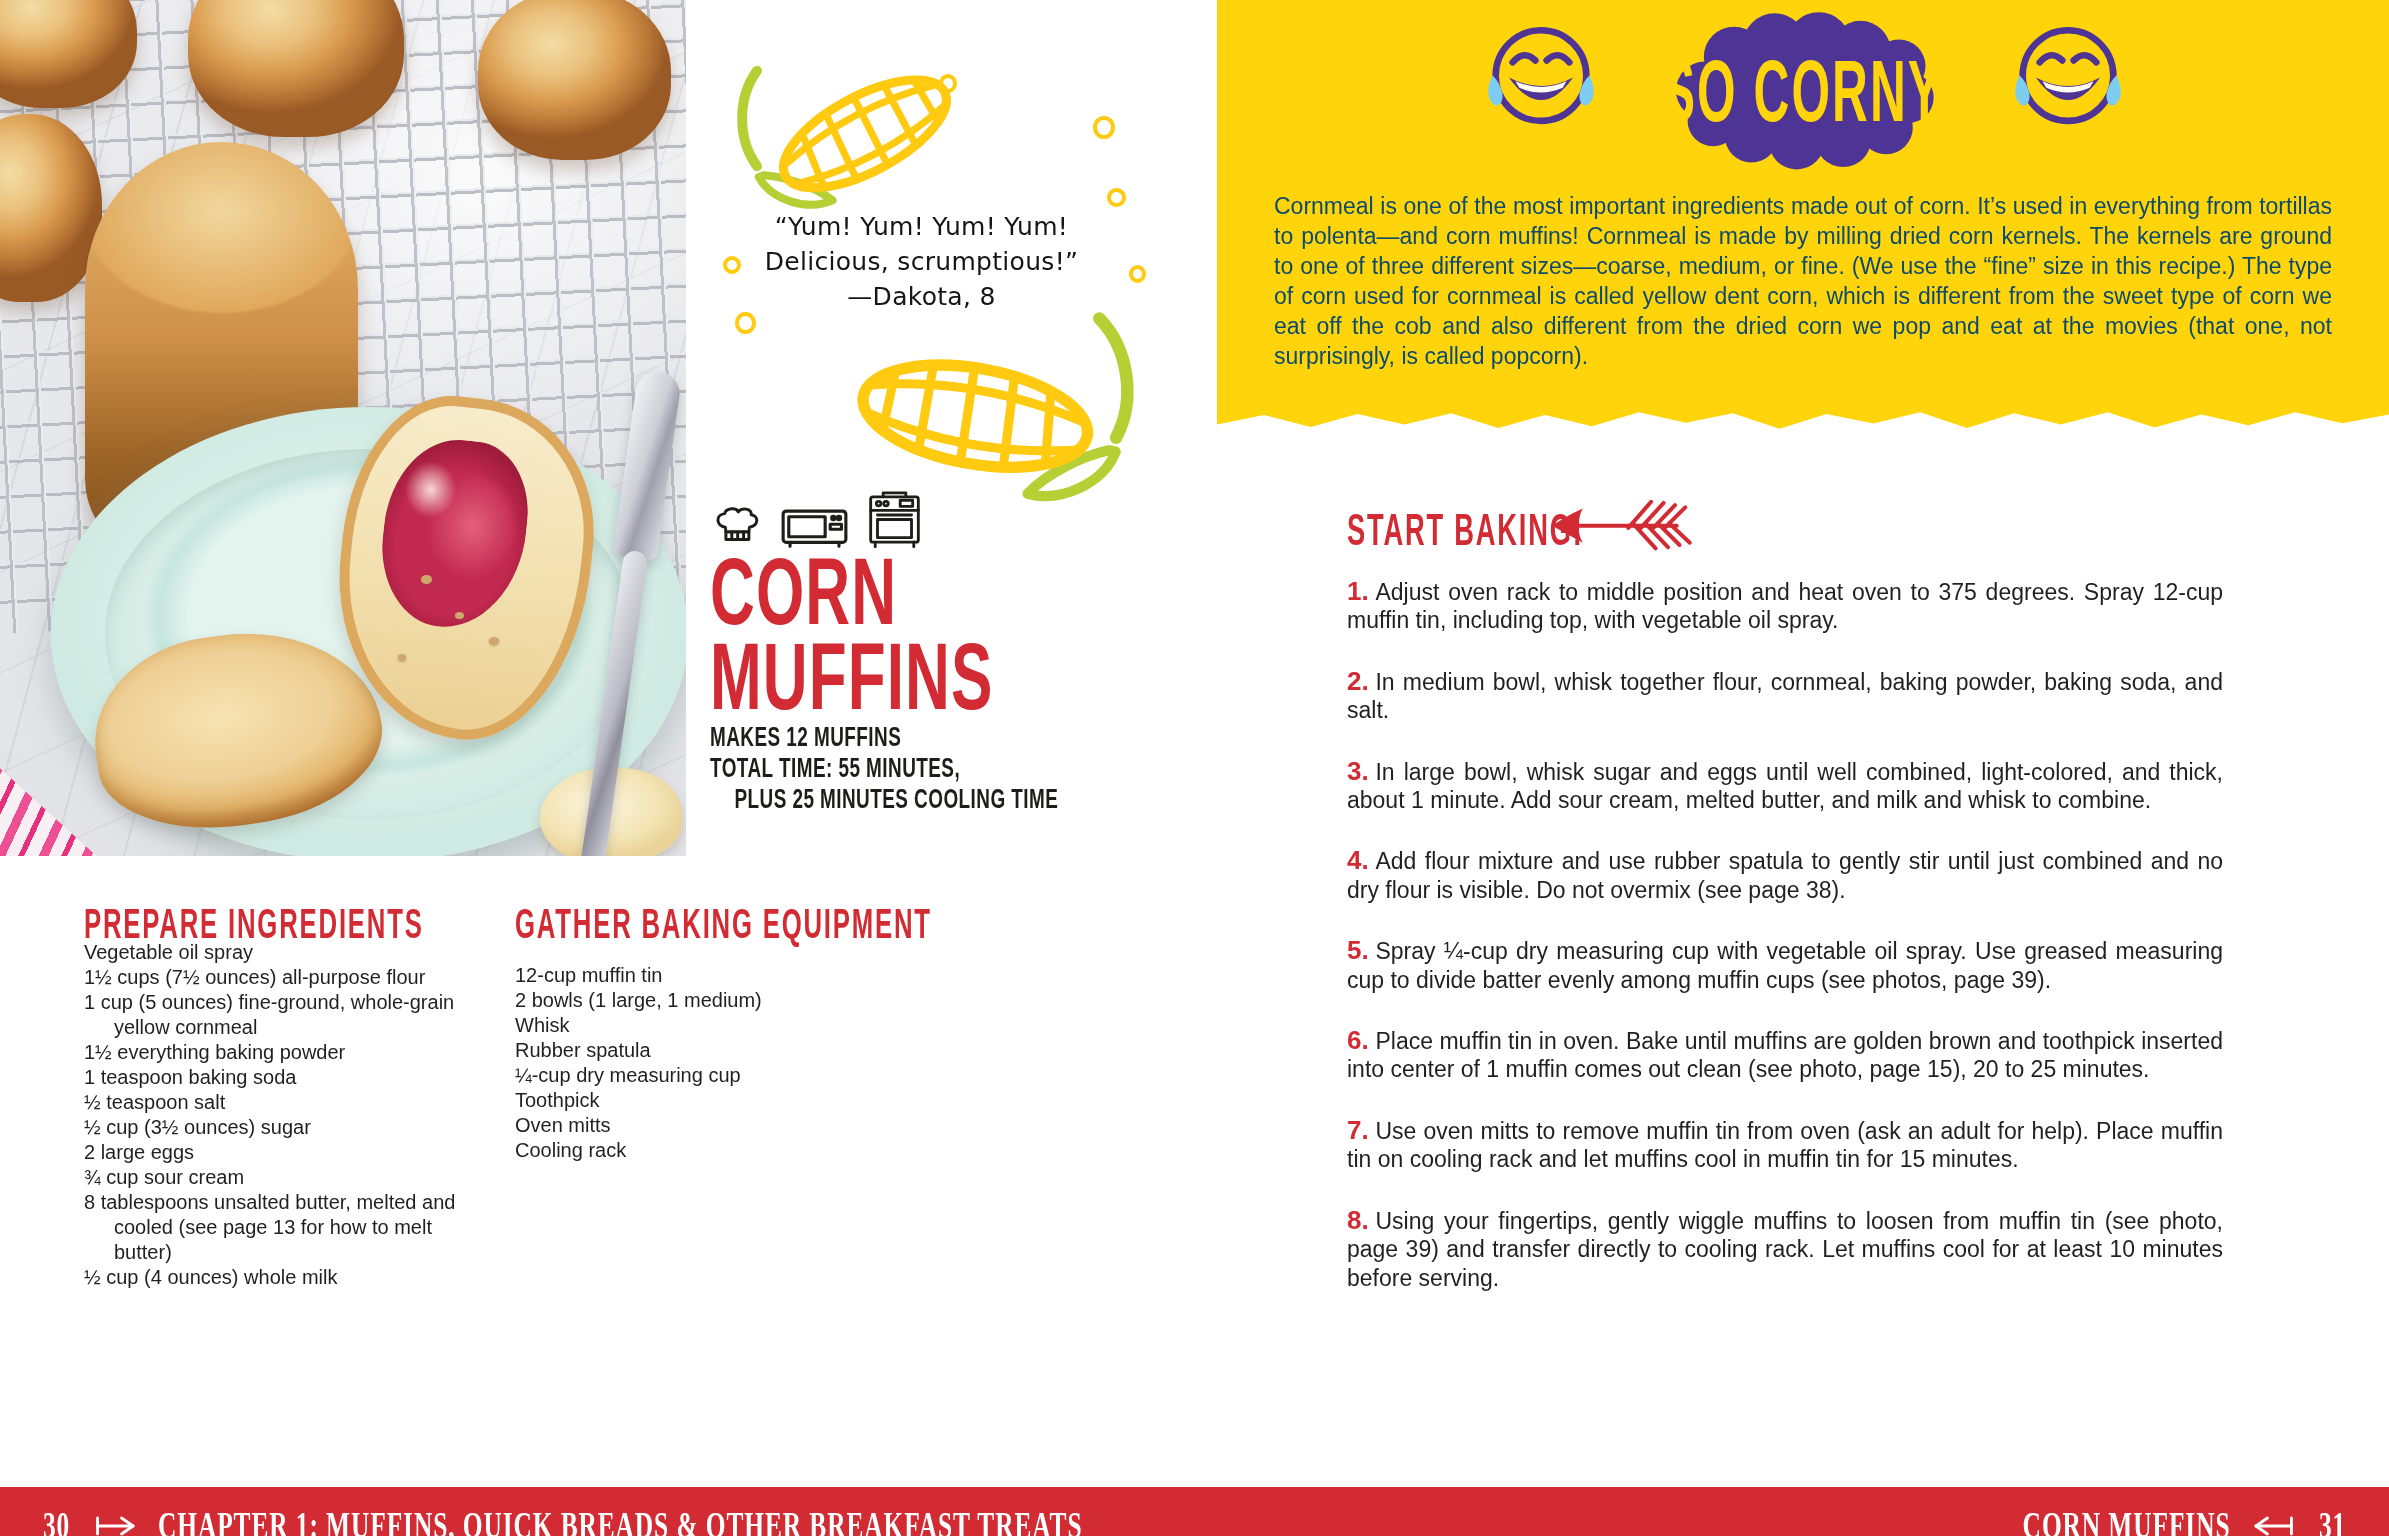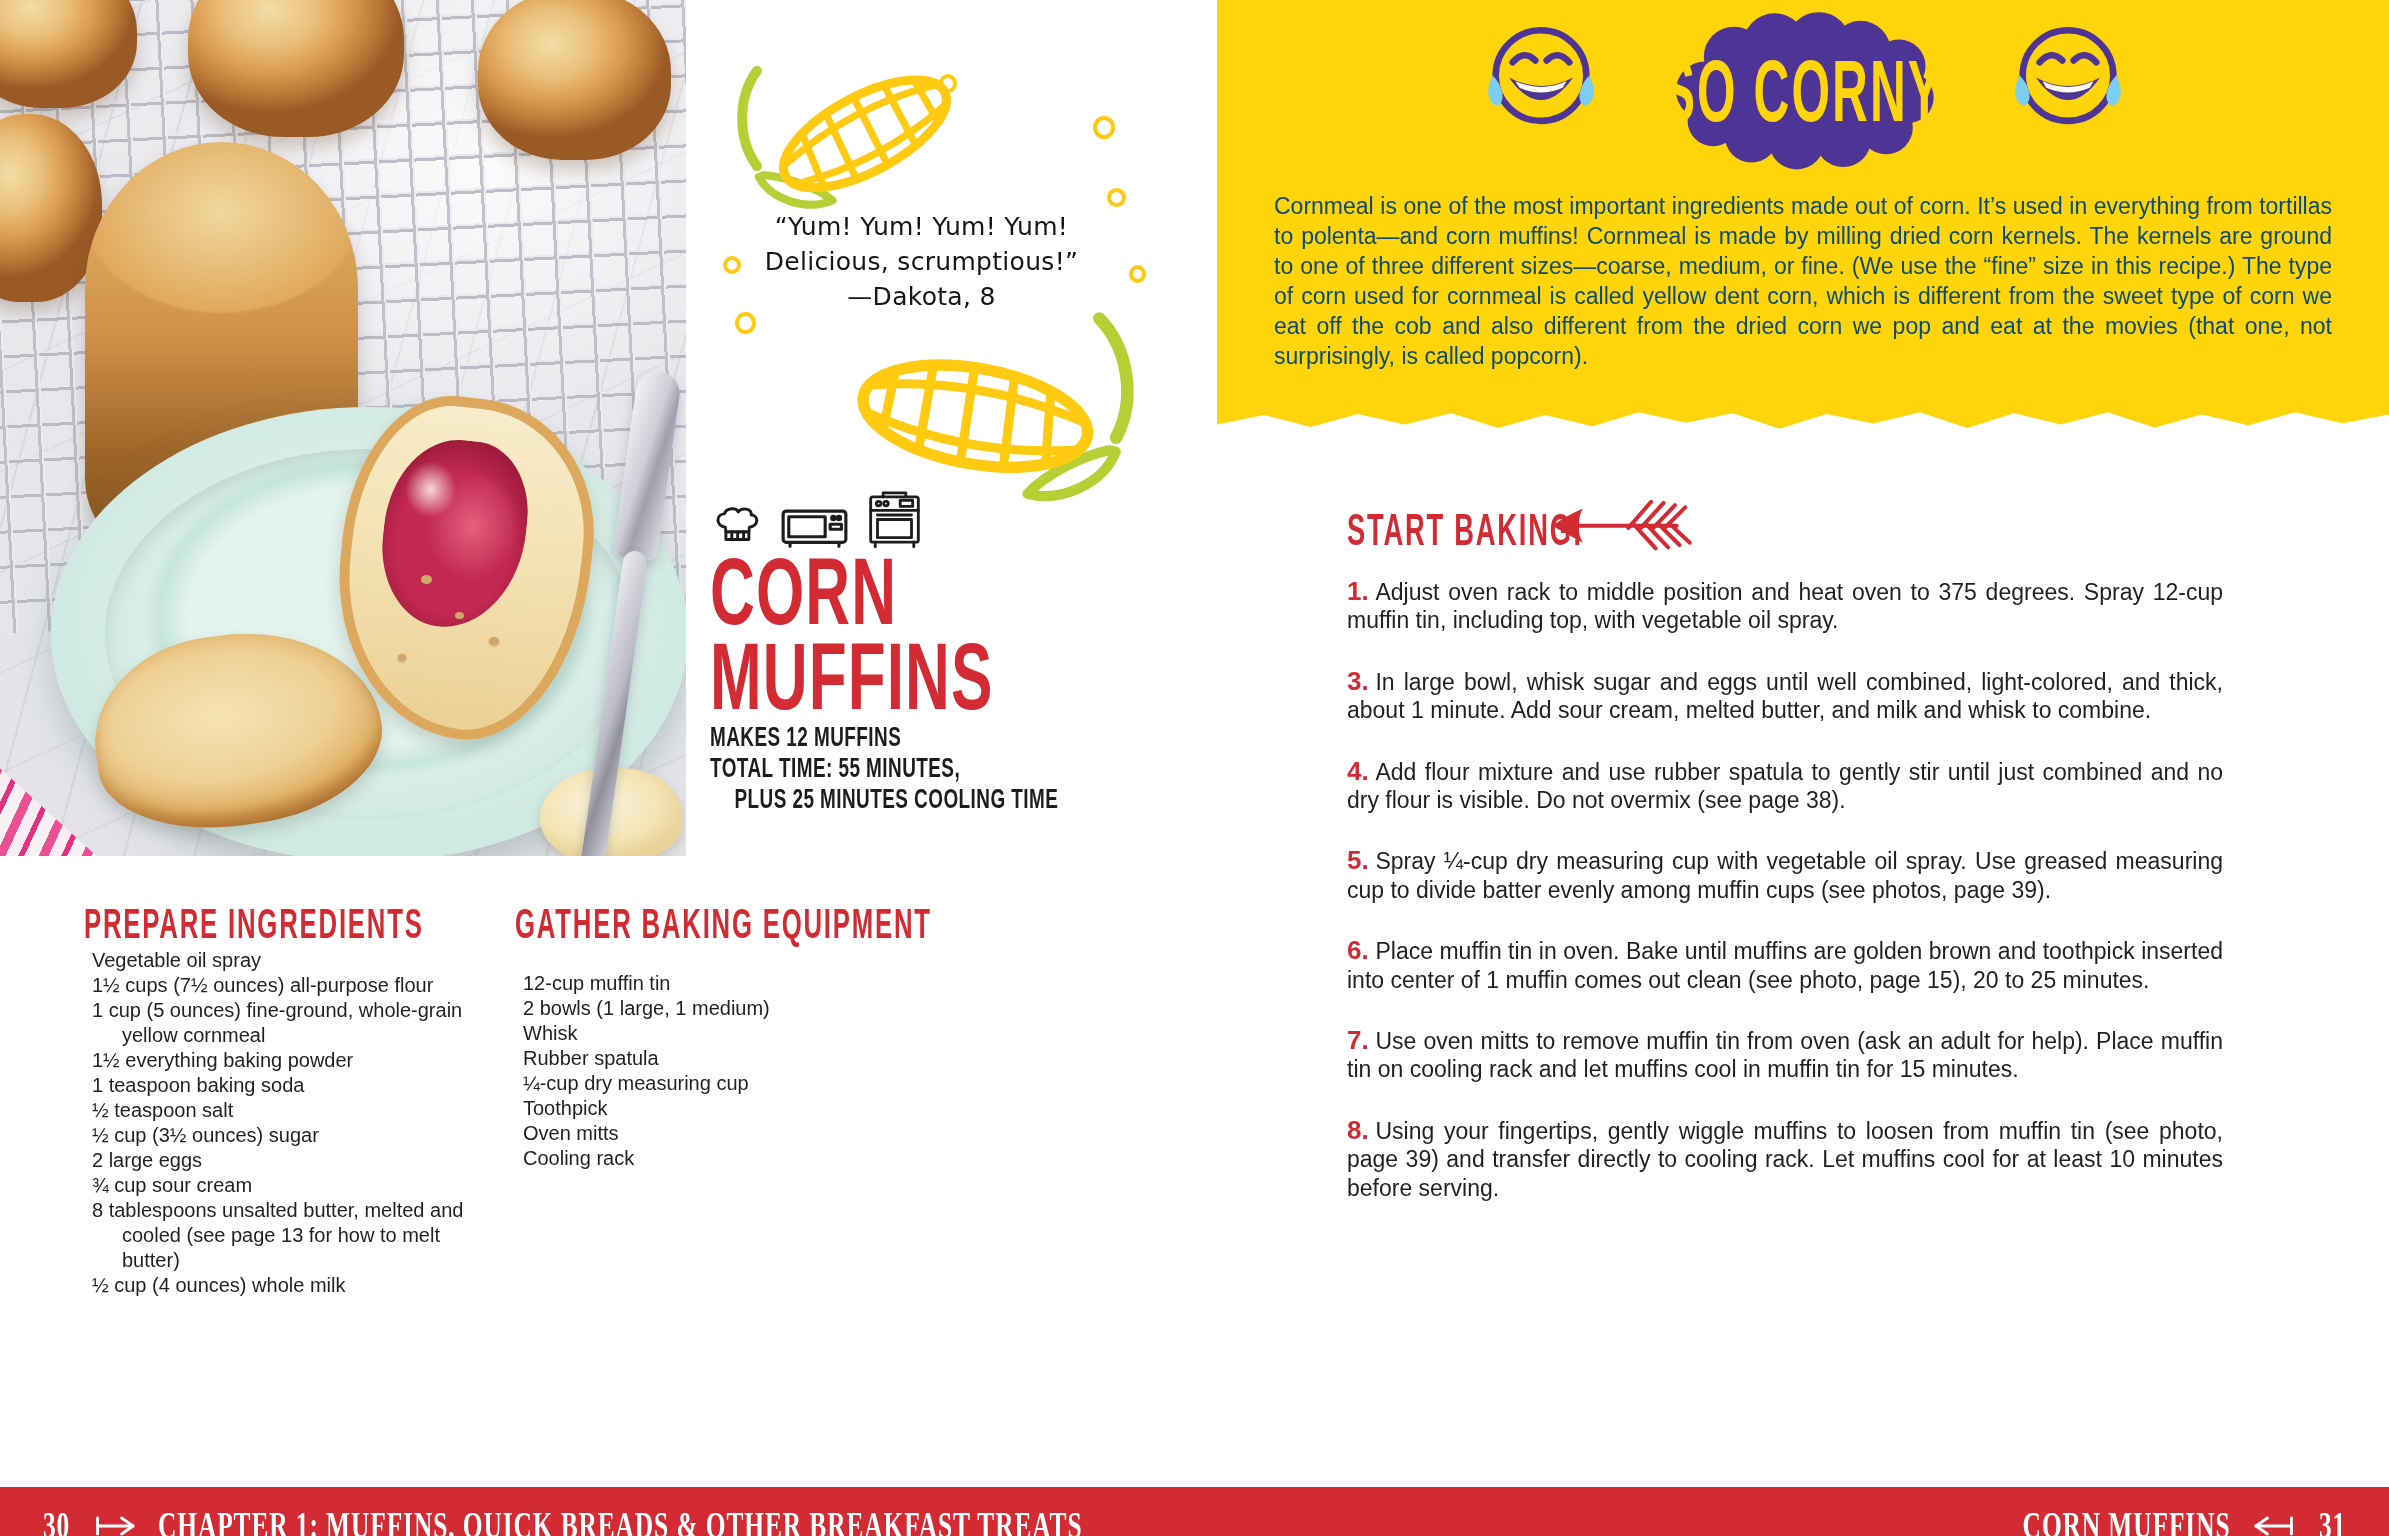--- a/index.html
+++ b/index.html
@@ -68,21 +68,21 @@
     transform:scale(0.66,1);transform-origin:left top;white-space:nowrap;}
   .stats{position:absolute;left:710px;top:721px;font-weight:700;font-size:25.6px;line-height:29px;
     letter-spacing:0.6px;transform:scale(0.74,1.08);transform-origin:left top;white-space:nowrap;color:#1d1d1b;}
   .stat-indent{padding-left:33px;}
 
   
   .red-head{color:#d22b33;font-weight:700;font-size:33px;letter-spacing:2.3px;white-space:nowrap;
     transform:scale(0.78,1.28);transform-origin:left top;}
 
   
-  .plist{position:absolute;margin:8px;padding:0;list-style:none;font-size:20px;line-height:25px;color:#231f20;}
+  .plist{position:absolute;margin:0;padding:0;list-style:none;font-size:20px;line-height:25px;color:#231f20;}
   .plist li{padding-left:30px;text-indent:-30px;}
 
   
   .factbox{position:absolute;left:1217px;top:0;width:1172px;height:434px;background:#ffd40a;
     clip-path:polygon(0 0,100% 0,100% 95.5%,96% 97.5%,92% 95%,88% 98%,84% 95.5%,80% 98.5%,76% 95%,72% 97.8%,68% 95.2%,64% 98.6%,60% 95%,56% 97.6%,52% 95.4%,48% 98.8%,44% 95.2%,40% 97.4%,36% 95%,32% 98.2%,28% 95.6%,24% 98.6%,20% 95.2%,16% 97.8%,12% 95.4%,8% 98.4%,4% 95.6%,0 97.8%);}
   .blob-wrap{position:absolute;left:452px;top:8px;width:267px;height:165px;}
   .blob-title{position:absolute;left:0;top:0;width:267px;height:165px;display:flex;align-items:center;justify-content:center;
     color:#ffd40a;font-weight:700;font-size:67px;letter-spacing:2.8px;transform:scale(0.74,1.3);transform-origin:center center;white-space:nowrap;}
   .fact-body{position:absolute;left:57px;top:191px;width:1058px;font-size:23px;line-height:30px;
     text-align:justify;color:#0c4a6e;font-weight:500;}
@@ -308,20 +308,21 @@
       <path d="M158,48 L198,92"></path>
         <path d="M180,48 L220,90"></path>
         <path d="M202,48 L240,86"></path>
         <path d="M222,48 L258,82"></path>
     </g>
     <path d="M16,52 C38,38 56,28 70,22 C60,40 60,66 70,82 C56,74 38,64 16,52 Z" fill="#d22b33"></path>
   </svg>
 
   <div class="steps">
     <p class="step"><span class="num">1.</span><span>Adjust oven rack to middle position and heat oven to 375 degrees. Spray 12-cup muffin tin, including top, with vegetable oil spray.</span></p>
+    <p class="step"><span class="num">2.</span><span>In medium bowl, whisk together flour, cornmeal, baking powder, baking soda, and salt.</span></p>
     <p class="step"><span class="num">3.</span><span>In large bowl, whisk sugar and eggs until well combined, light-colored, and thick, about 1 minute. Add sour cream, melted butter, and milk and whisk to combine.</span></p>
     <p class="step"><span class="num">4.</span><span>Add flour mixture and use rubber spatula to gently stir until just combined and no dry flour is visible. Do not overmix (see page 38).</span></p>
     <p class="step"><span class="num">5.</span><span>Spray ¼-cup dry measuring cup with vegetable oil spray. Use greased measuring cup to divide batter evenly among muffin cups (see photos, page 39).</span></p>
     <p class="step"><span class="num">6.</span><span>Place muffin tin in oven. Bake until muffins are golden brown and toothpick inserted into center of 1 muffin comes out clean (see photo, page 15), 20 to 25 minutes.</span></p>
     <p class="step"><span class="num">7.</span><span>Use oven mitts to remove muffin tin from oven (ask an adult for help). Place muffin tin on cooling rack and let muffins cool in muffin tin for 15 minutes.</span></p>
     <p class="step"><span class="num">8.</span><span>Using your fingertips, gently wiggle muffins to loosen from muffin tin (see photo, page 39) and transfer directly to cooling rack. Let muffins cool for at least 10 minutes before serving.</span></p>
   </div>
 
   <div class="footer">
     <div class="foot-group">

